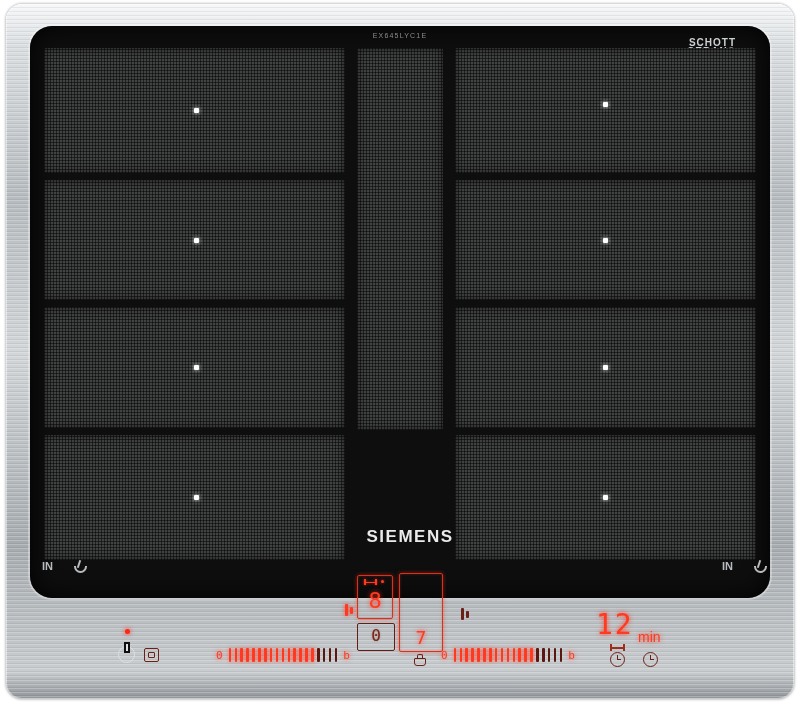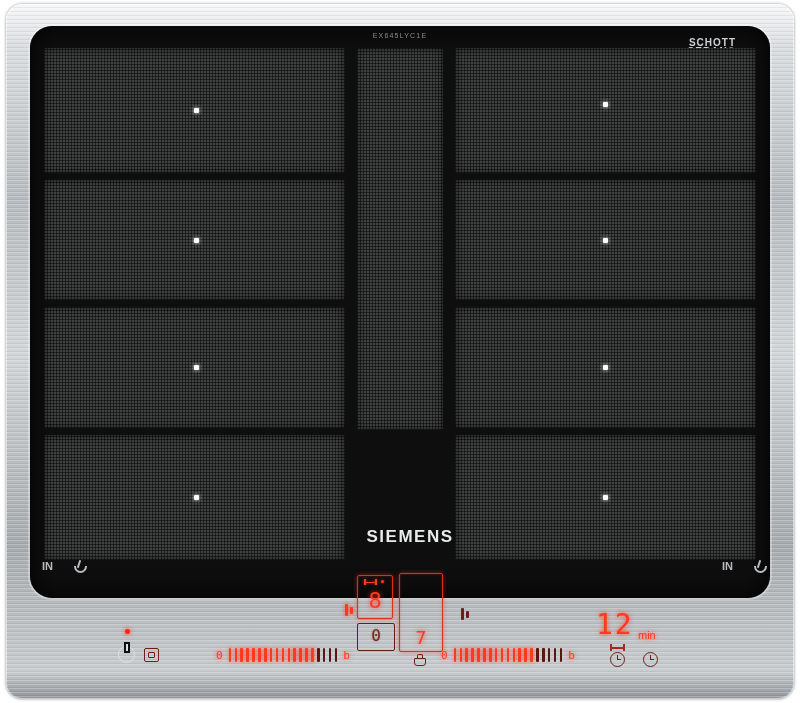--- a/index.html
+++ b/index.html
@@ -76,21 +76,21 @@
   .zind.bright i{background:#ff3a20;box-shadow:0 0 4px rgba(255,48,24,.85);}
   .zind.dim i{background:#6b2017;}
   .zi-left{left:315px;top:576px;} .zi-right{left:431px;top:580px;}
 
   .pankey{position:absolute;left:383px;top:628px;width:13px;height:12px;}
   .pankey::before{content:"";position:absolute;left:1px;top:4px;width:10px;height:6px;border:1px solid #6b2017;border-radius:1px 1px 3px 3px;}
   .pankey::after{content:"";position:absolute;left:4px;top:0;width:4px;height:3px;border:1px solid #6b2017;border-bottom:none;border-radius:2px 2px 0 0;}
 
   
   .timer-val{position:absolute;left:566px;top:586px;font-size:28px;line-height:26px;letter-spacing:2px;}
-  .timer-unit{position:absolute;left:608px;top:603px;font-size:11px;}
+  .timer-unit{position:absolute;left:608px;top:603px;font-size:14px;}
   .timer-icon{position:absolute;left:580px;top:618px;width:16px;height:7px;}
   .timer-icon i{position:absolute;background:#a02c1d;}
   .timer-icon .l{left:0;top:0;width:1.5px;height:7px;} .timer-icon .r{left:13px;top:0;width:1.5px;height:7px;}
   .timer-icon .m{left:1px;top:3px;width:13px;height:1.5px;}
   .clockkey{position:absolute;top:626px;width:13px;height:13px;border:1px solid #6b2017;border-radius:50%;}
   .clockkey::before{content:"";position:absolute;left:5.5px;top:2px;width:1.5px;height:5px;background:#6b2017;}
   .clockkey::after{content:"";position:absolute;left:6px;top:5.5px;width:4px;height:1.5px;background:#6b2017;}
   .ck1{left:580px;} .ck2{left:613px;}
 </style>
 </head>

